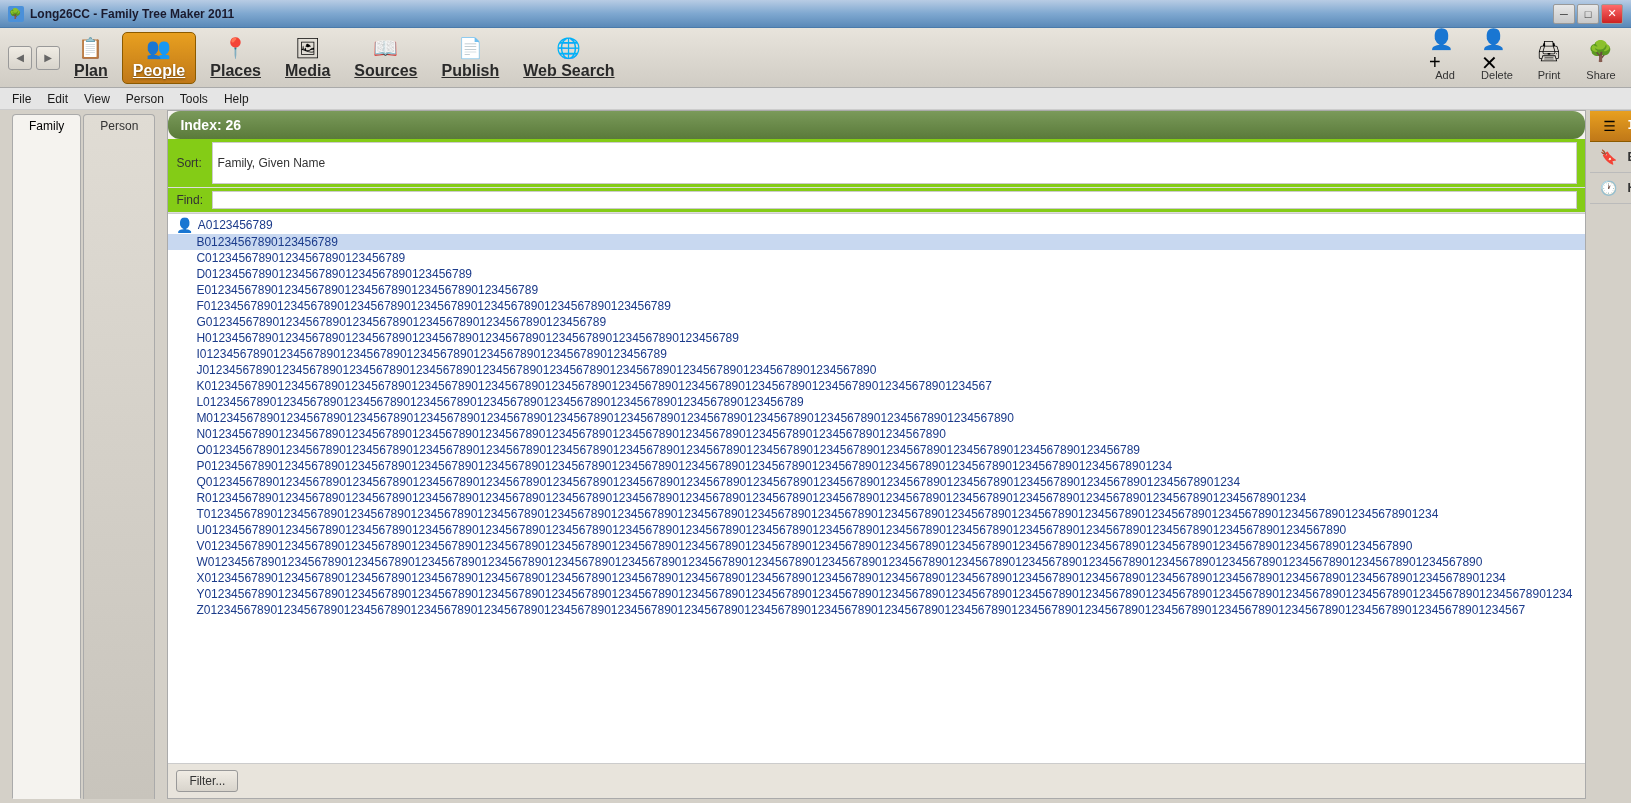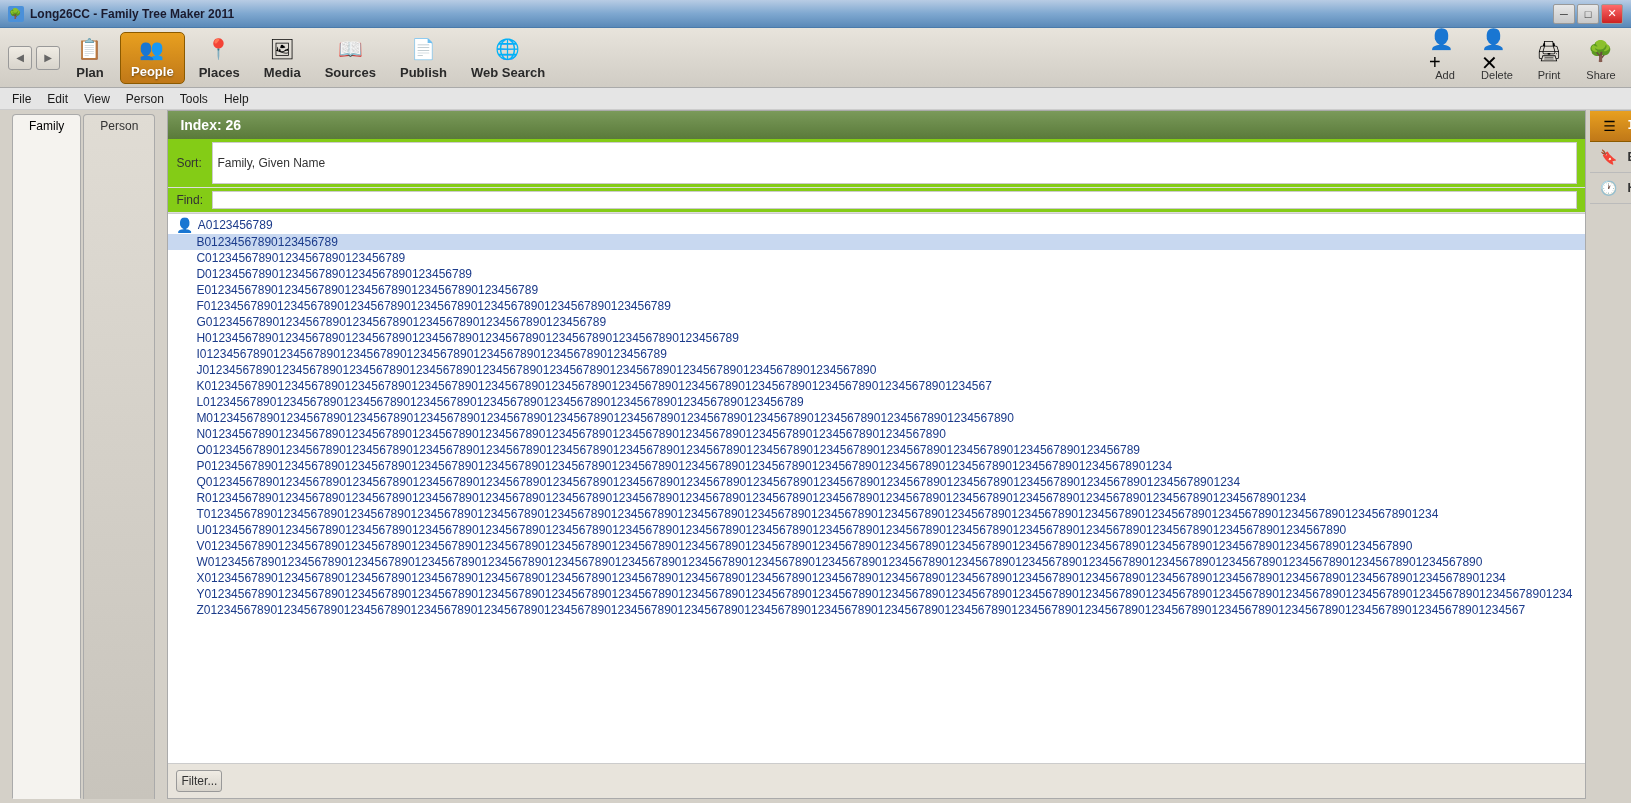--- a/index.html
+++ b/index.html
@@ -79,23 +79,24 @@
       background: linear-gradient(180deg, #e8a020 0%, #c07818 100%);
       border: 1px solid #8b5a00;
       border-radius: 5px;
     }
     .toolbar-icon {
       width: 32px; height: 32px;
       display: flex; align-items: center; justify-content: center;
       font-size: 20px;
     }
     .toolbar-label {
-      font-size: 13px;
+      font-size: 16px;
       font-weight: bold;
       color: #2a2a2a;
+      text-decoration: underline;
     }
     .toolbar-item.active .toolbar-label { color: #fff; text-shadow: 0 1px 2px rgba(0,0,0,0.5); }
 
     
     .right-toolbar {
       margin-left: auto;
       display: flex;
       align-items: center;
       gap: 8px;
     }
@@ -166,20 +167,21 @@
       flex-direction: column;
     }
 
     
     .index-header {
       background: linear-gradient(180deg, #7a9a5a 0%, #5a7a3a 100%);
       padding: 6px 12px;
       color: white;
       font-size: 14px;
       font-weight: bold;
+      border-radius: 12px;
     }
 
     
     .sort-find-area {
       background: #84cc16;
       border-bottom: 1px solid #ccc;
     }
     .sort-row, .find-row {
       display: flex;
       align-items: center;
@@ -237,21 +239,21 @@
       color: #888;
     }
 
     
     .filter-area {
       background: #e8e4dc;
       padding: 6px 8px;
       border-top: 1px solid #ccc;
     }
     .filter-btn {
-      padding: 3px 4px;
+      padding: 3px 12px;
       background: linear-gradient(180deg, #f0ece4, #d8d4cc);
       border: 1px solid #999;
       border-radius: 3px;
       font-size: 12px;
       cursor: pointer;
       color: #333;
     }
 
     
     .bottom-panels {

